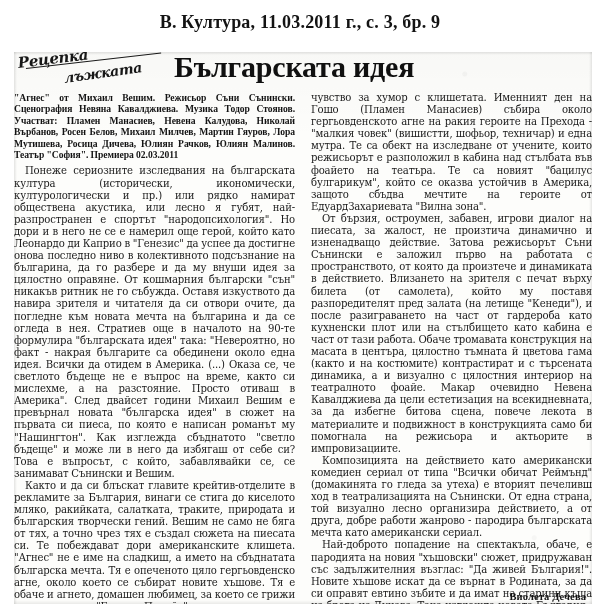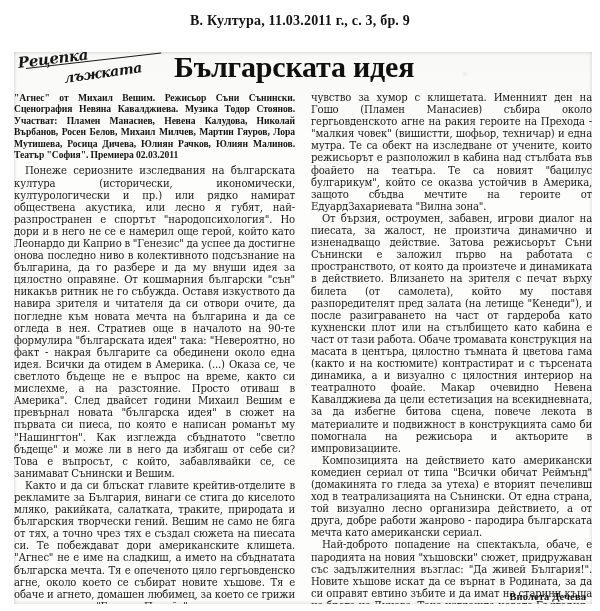--- a/index.html
+++ b/index.html
@@ -14,21 +14,21 @@
     font-family: "Liberation Serif", "DejaVu Serif", serif;
     color: #1b1b1b;
     position: relative;
   }
 
   
   .page-header {
     text-align: center;
     font-family: "Liberation Serif", "DejaVu Serif", serif;
     font-weight: bold;
-    font-size: 14px;
+    font-size: 18px;
     letter-spacing: 0.2px;
     color: #131313;
     padding-top: 13px;
     line-height: 1.1;
   }
 
   
   .clipping {
     position: absolute;
     left: 14px;

